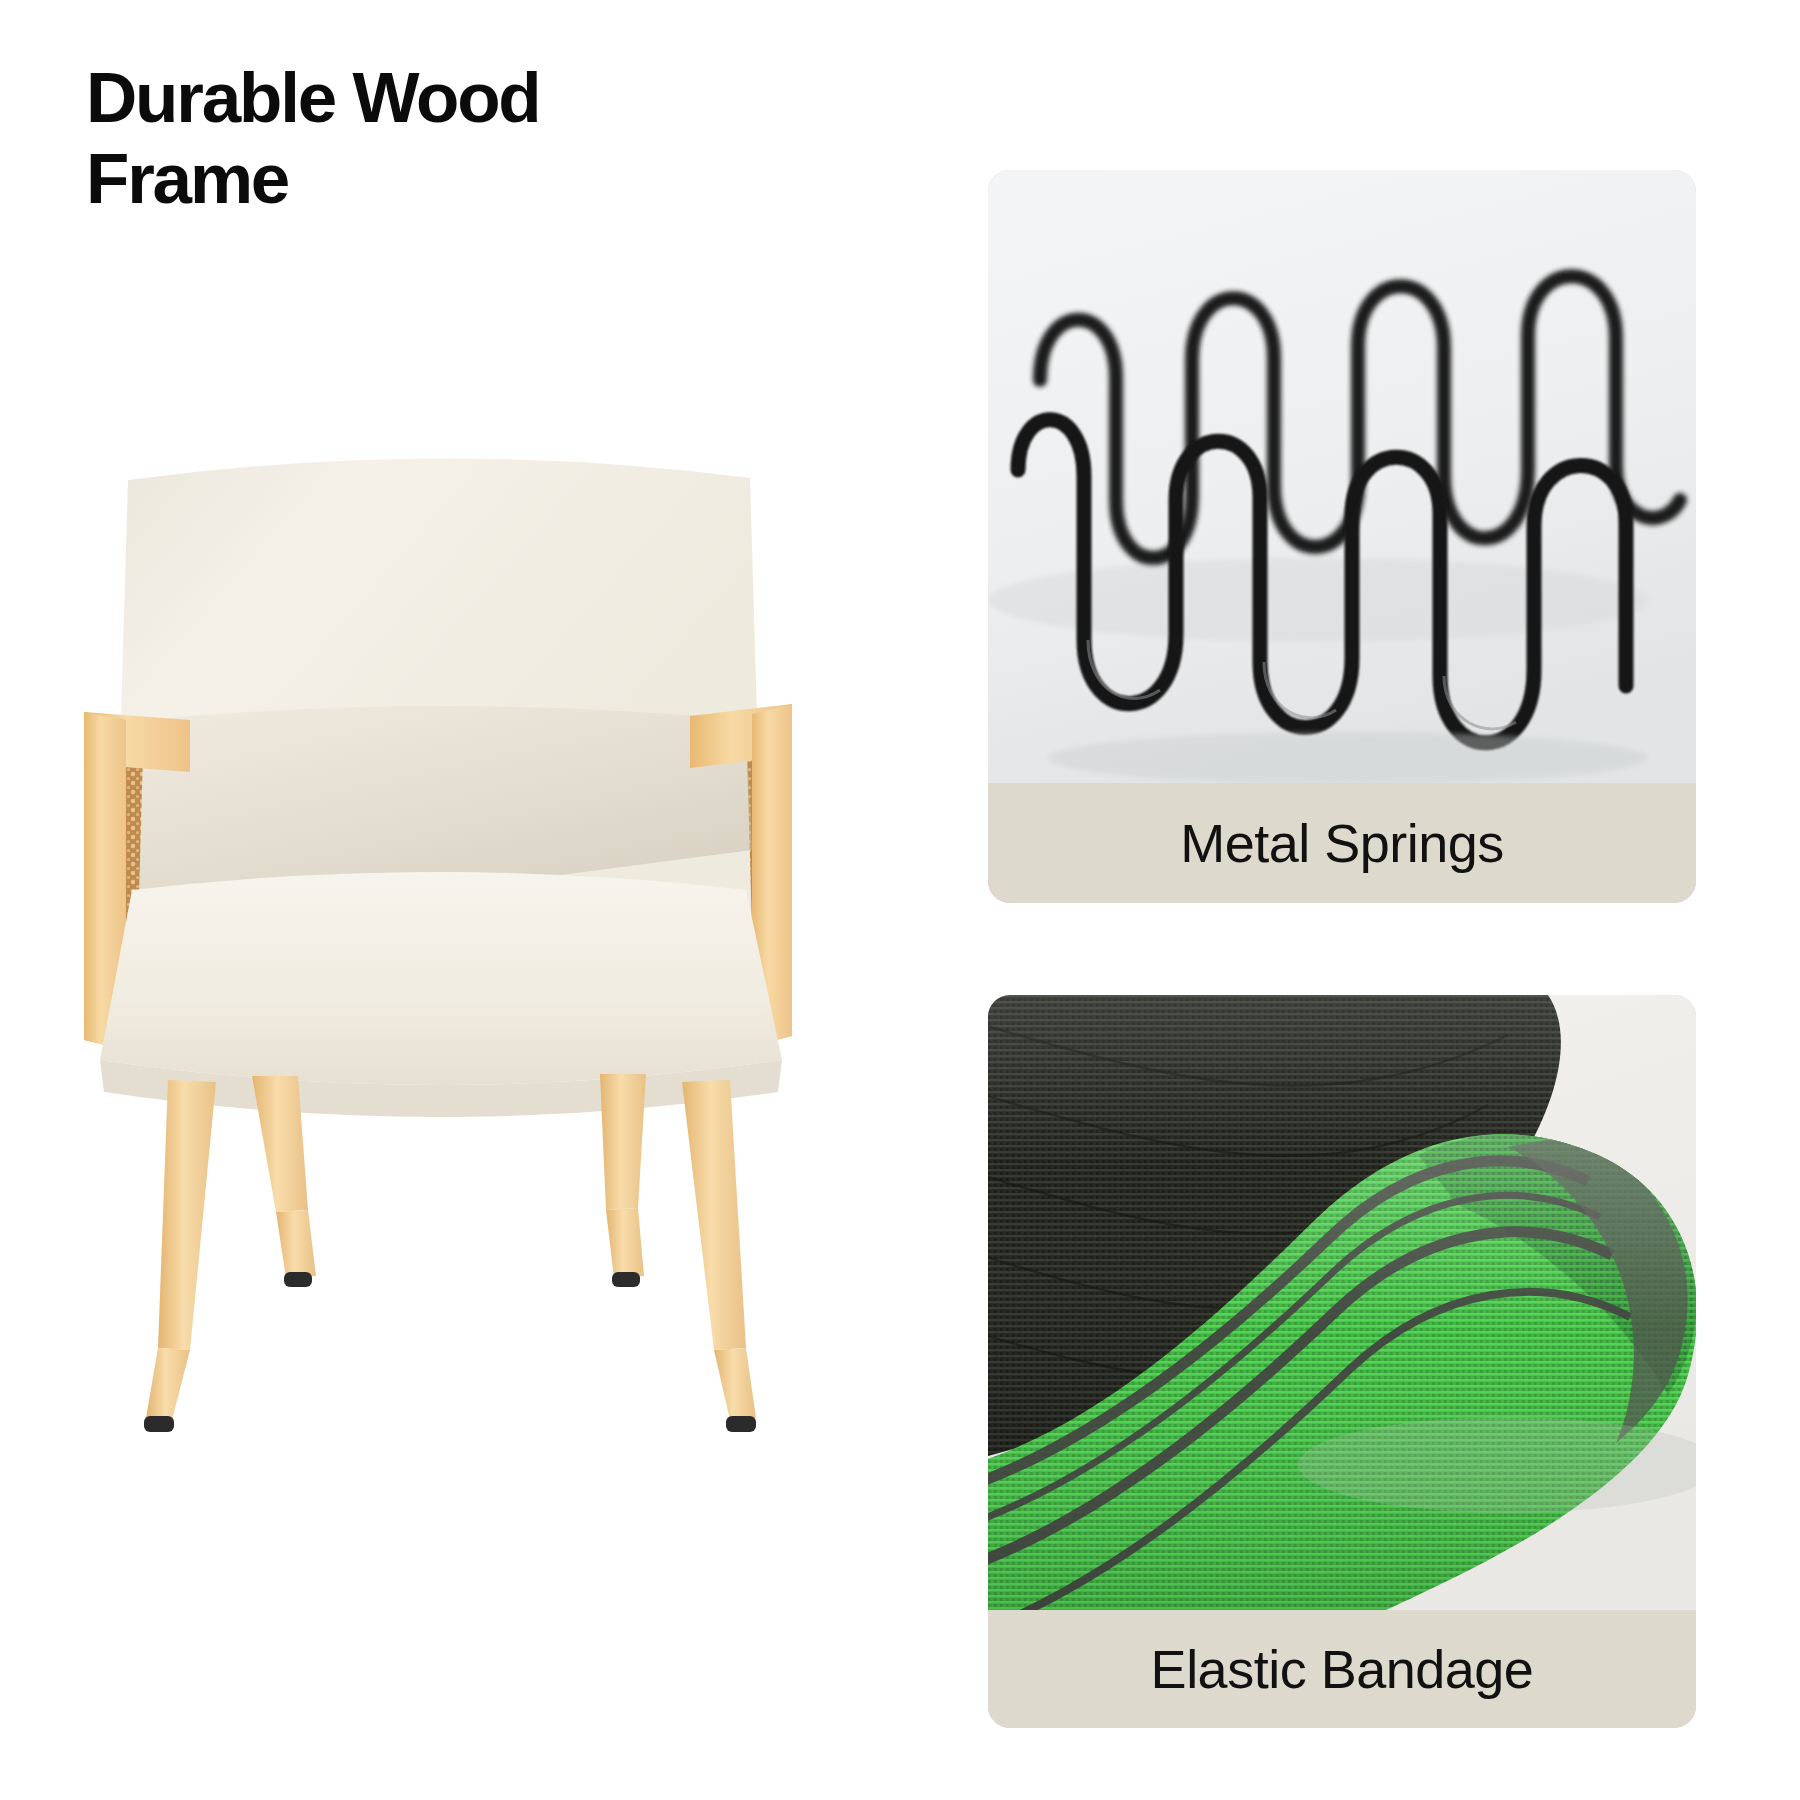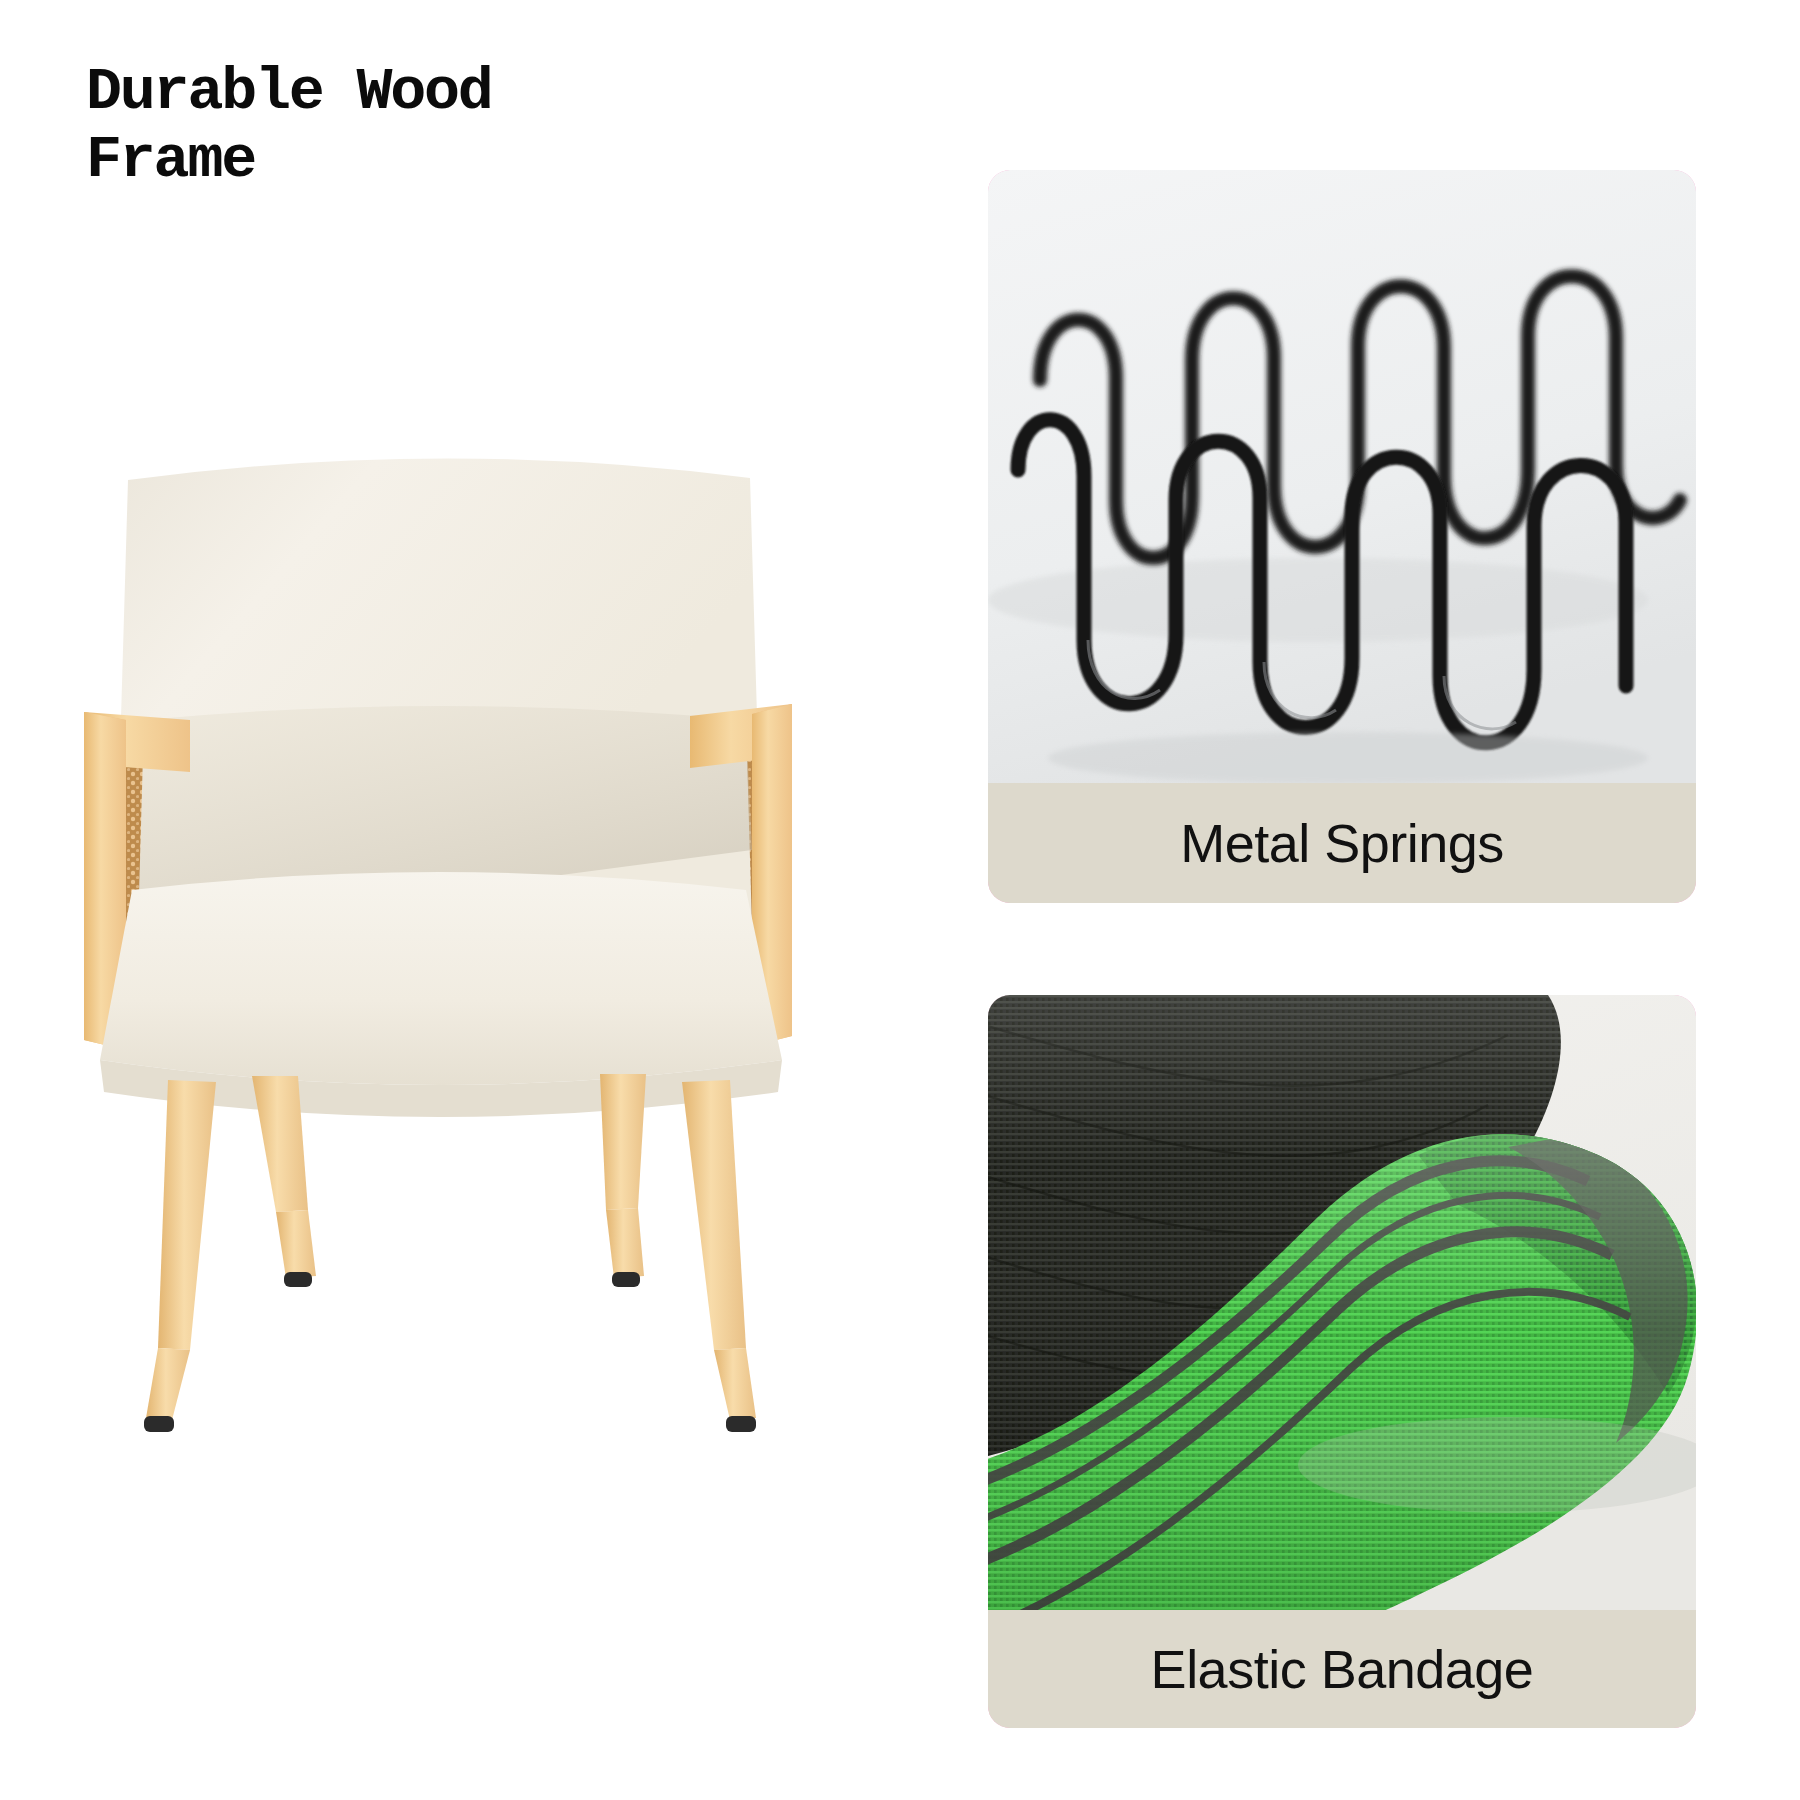--- a/index.html
+++ b/index.html
@@ -3,22 +3,22 @@
 <meta charset="utf-8">
 <style>
   html,body{margin:0;padding:0;background:#ffffff;}
   body{width:1800px;height:1800px;overflow:hidden;font-family:"Liberation Sans",sans-serif;}
 
   #stage{position:relative;width:1800px;height:1800px;background:#fff;}
 
   
   #heading{
     position:absolute;left:86px;top:58px;width:800px;
-    font-family:Liberation Mono, monospace;
-    font-weight:700;font-size:60px;line-height:1.14;
+    font-family:Liberation Sans, sans-serif;
+    font-weight:700;font-size:71px;line-height:1.14;
     letter-spacing:-2.2px;color:#0b0b0b;white-space:pre-line;
   }
 
   
   #chair-panel{position:absolute;left:40px;top:420px;width:820px;height:1120px;}
   #chair-svg{display:block;width:820px;height:1120px;}
 
   
   .feature-card{
     position:absolute;

